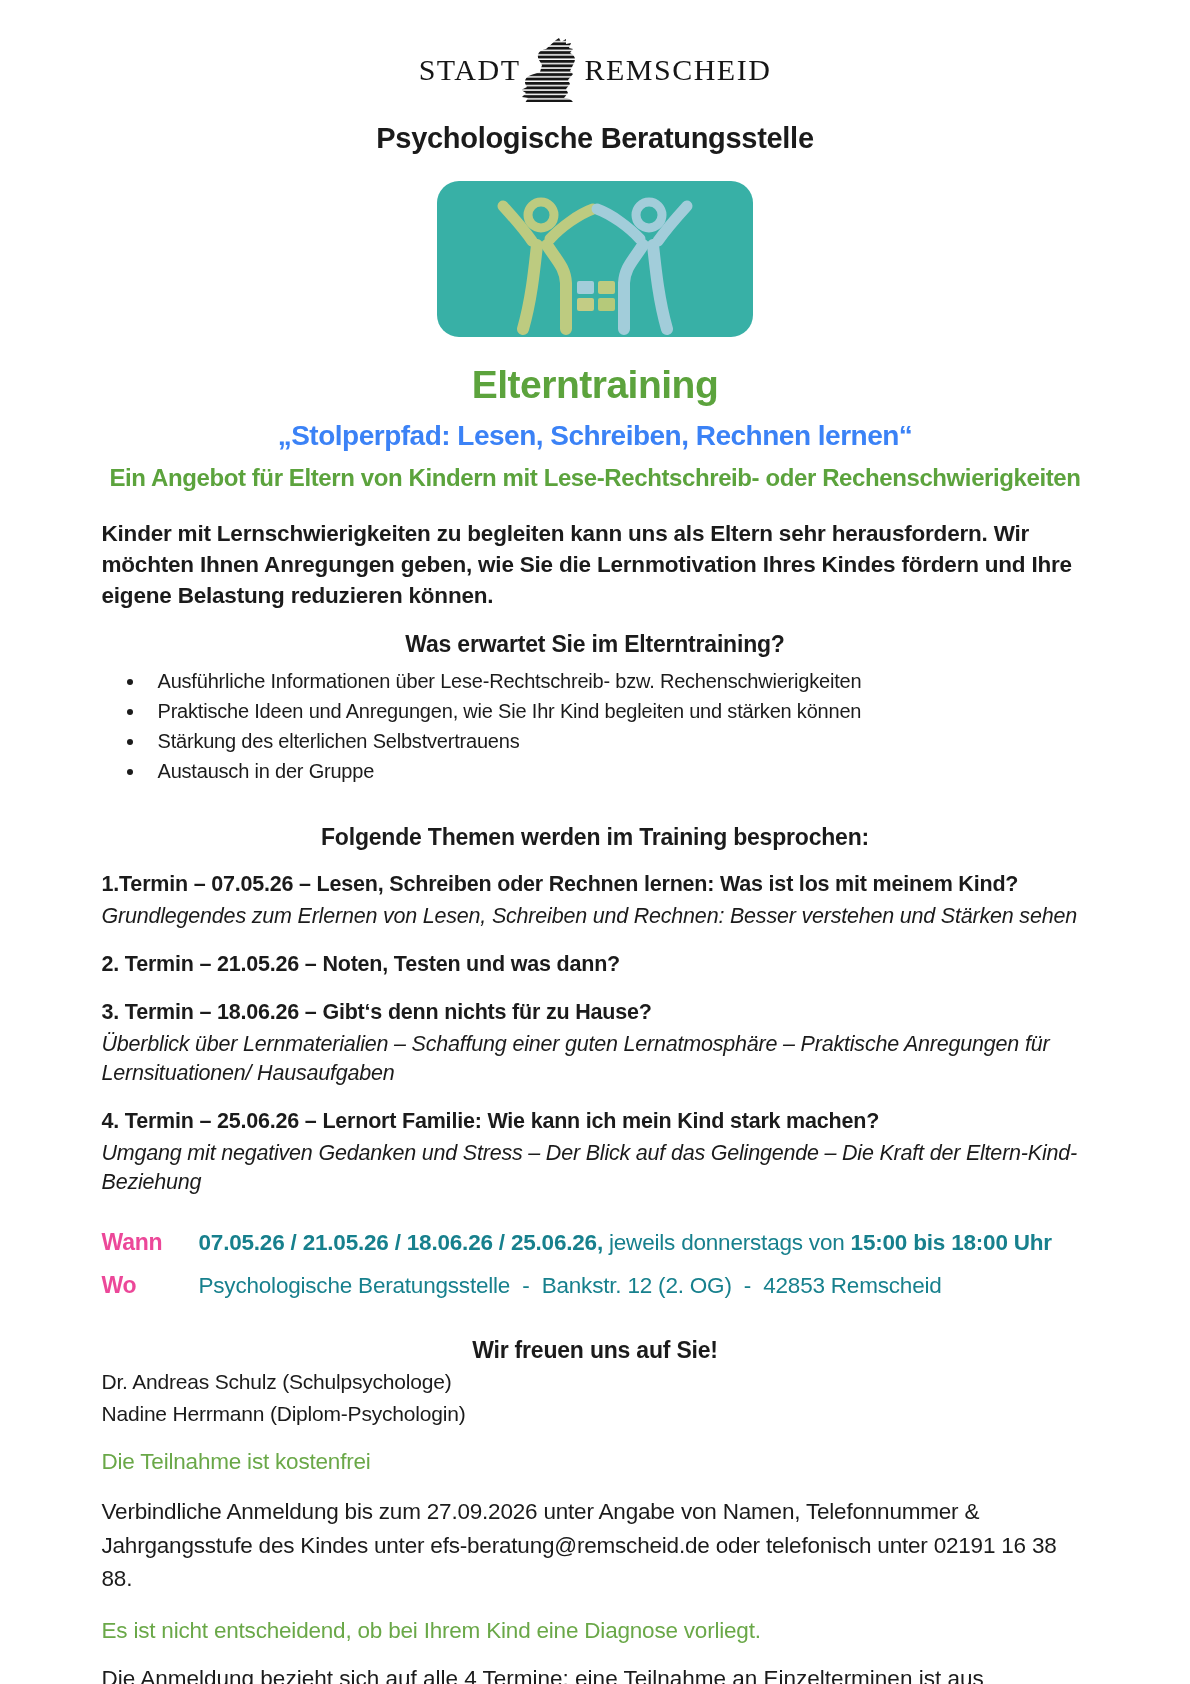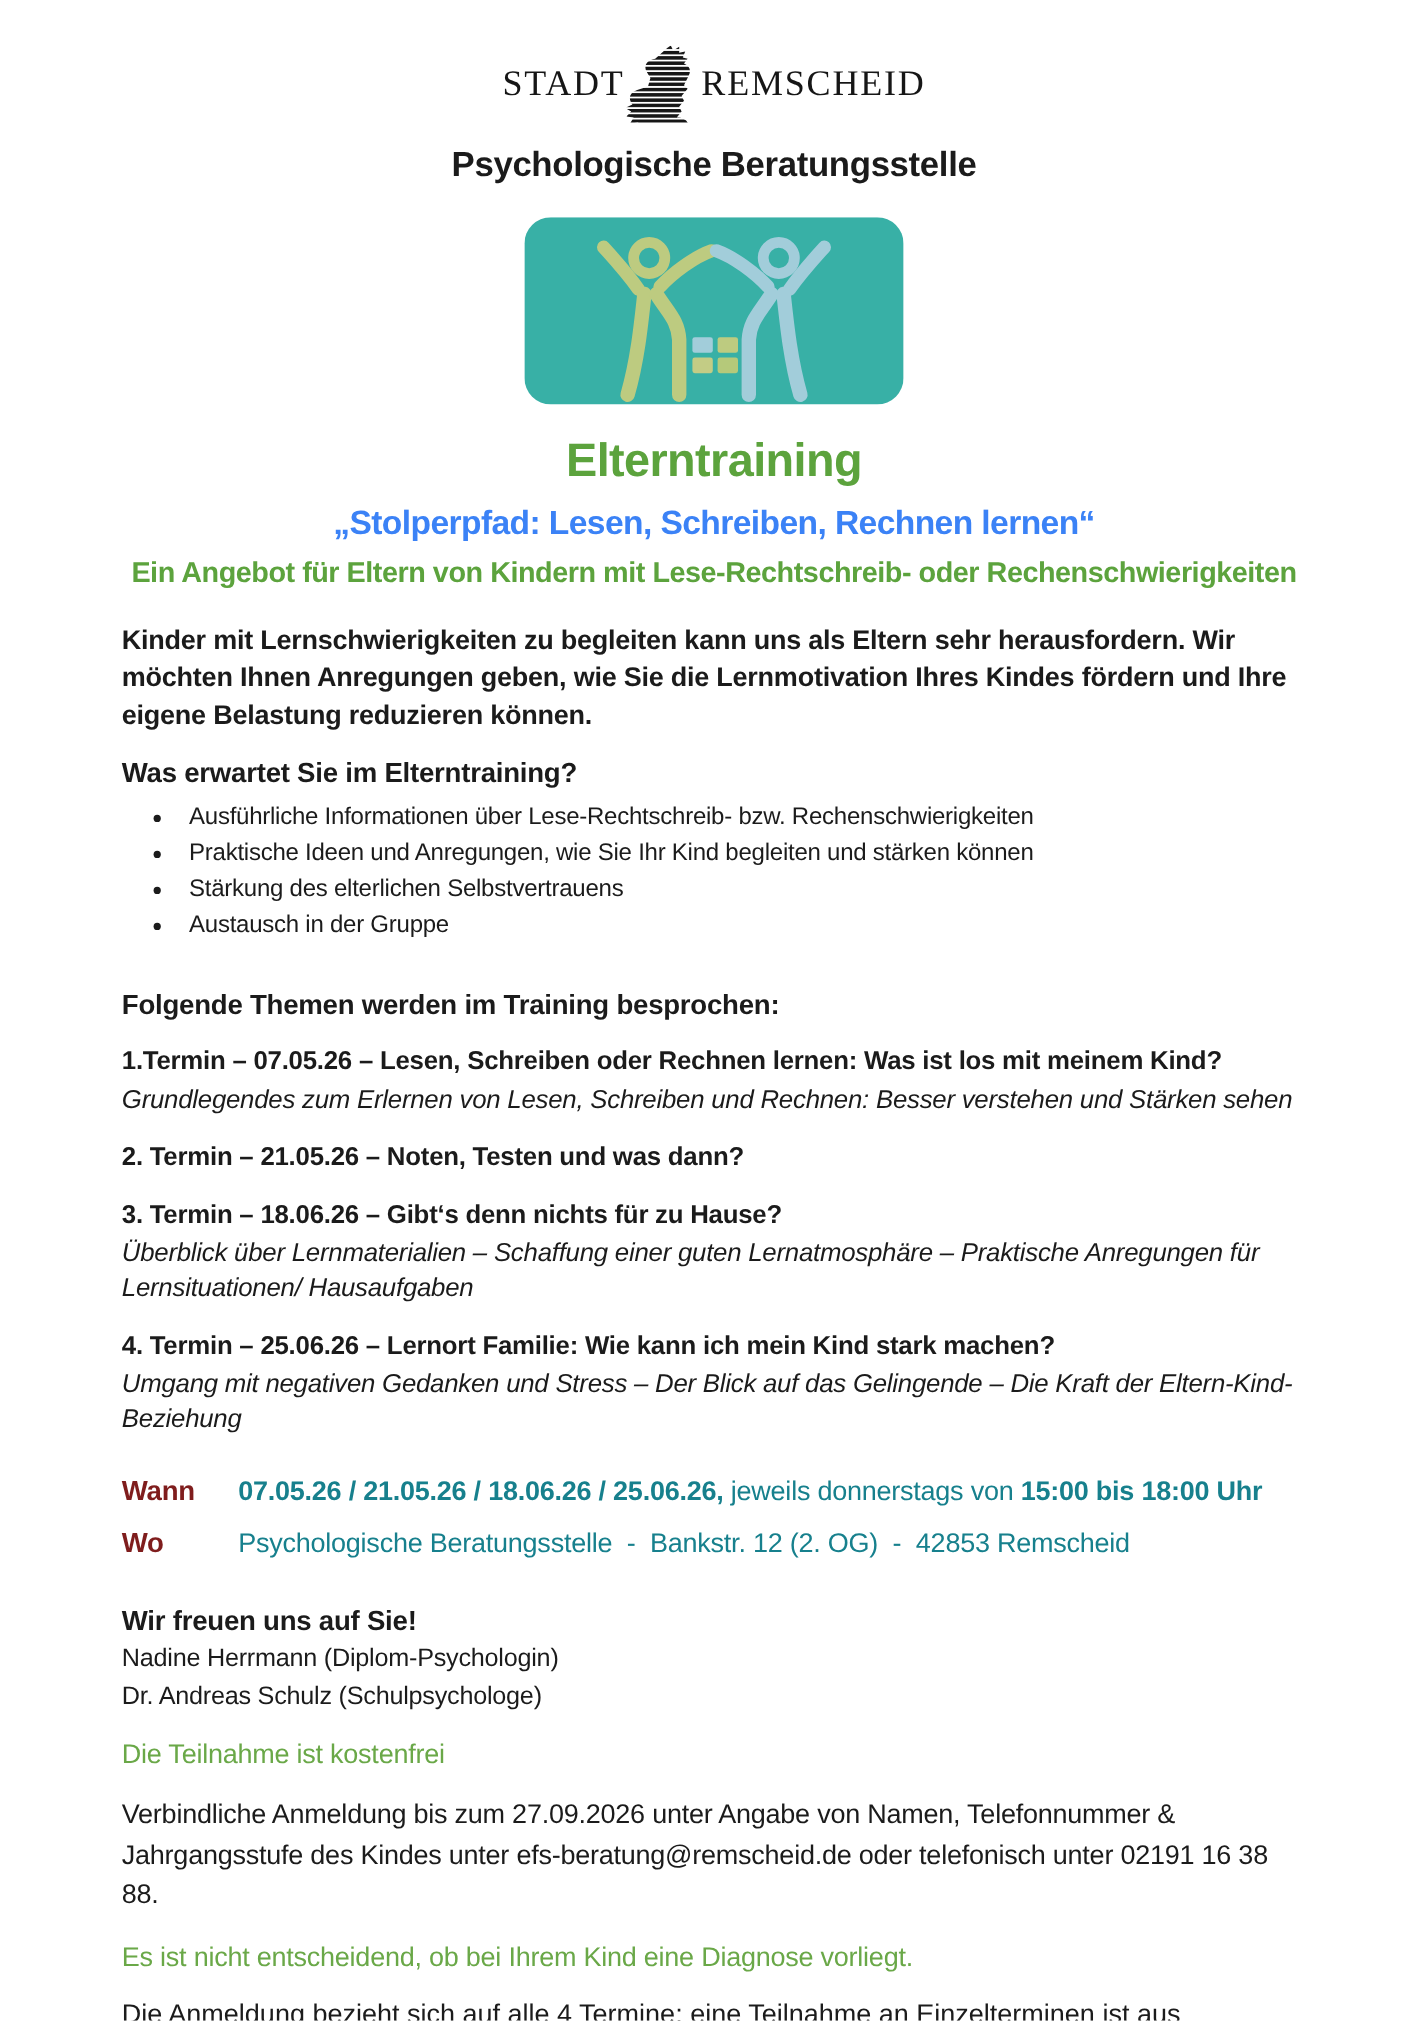--- a/index.html
+++ b/index.html
@@ -14,32 +14,32 @@
     font-family:"Liberation Serif",serif;font-size:30px;letter-spacing:1.5px;color:#161616;}
   .city-logo .lion{width:60px;height:64px;margin:0 2px;flex:0 0 auto;}
   .org-title{text-align:center;font-size:29px;font-weight:bold;margin:20px 0 0 0;letter-spacing:-0.3px;}
   .family-logo{display:block;margin:26px auto 0 auto;width:316px;height:156px;}
   
   .t-main{color:#5ca33d;text-align:center;font-size:39px;font-weight:bold;margin:26px 0 0 0;letter-spacing:-0.5px;}
   .t-sub{color:#3b82f6;text-align:center;font-size:28px;font-weight:bold;margin:13px 0 0 0;letter-spacing:-0.5px;}
   .t-tag{color:#5ca33d;text-align:center;font-size:24px;font-weight:bold;margin:12px 0 0 0;letter-spacing:-0.4px;}
   
   .intro{font-size:22.5px;font-weight:bold;line-height:1.37;margin:27px 0 0 0;}
-  .h-bold{font-size:23px;font-weight:bold;margin:20px 0 0 0;}
+  .h-bold{font-size:23px;font-weight:bold;margin:20px 0 0 0;text-align:center;}
   ul.bullets{margin:8px 0 0 0;padding:0 0 0 44px;}
   ul.bullets li{font-size:20px;line-height:1.5;padding-left:12px;}
   .topics-heading{margin-top:38px;}
   .session{margin-top:20px;}
   .session .s-title{font-size:21.5px;font-weight:bold;line-height:1.3;}
   .session .s-desc{font-size:21.5px;font-style:italic;line-height:1.35;margin-top:3px;}
   
   .schedule{margin-top:32px;}
   .sched-row{display:flex;align-items:baseline;margin-top:0;}
   .sched-row + .sched-row{margin-top:16px;}
-  .sched-label{flex:0 0 97px;color:#7f1d1d;font-size:23px;font-weight:bold;}
+  .sched-label{flex:0 0 97px;color:#ec4899;font-size:23px;font-weight:bold;}
   .sched-value{color:#17808d;font-size:22.5px;}
   .sched-value .bold{font-weight:bold;}
   
   .closing-heading{margin-top:38px;}
   .person{font-size:21px;line-height:1.3;margin:4px 0 0 0;}
   .green-note{color:#6aa848;font-size:22.5px;margin:22px 0 0 0;}
   .reg{font-size:22.5px;line-height:1.5;margin:20px 0 0 0;}
   .reg .bold{font-weight:normal;}
   .final{font-size:22.5px;line-height:1.5;margin:18px 0 0 0;letter-spacing:0;}
   .final .u{text-decoration:underline;}
@@ -128,22 +128,22 @@
       <span class="sched-label">Wann</span>
       <span class="sched-value"><span class="bold">07.05.26 / 21.05.26 / 18.06.26 / 25.06.26,</span><span> jeweils donnerstags von </span><span class="bold">15:00 bis 18:00 Uhr</span></span>
     </div>
     <div class="sched-row">
       <span class="sched-label">Wo</span>
       <span class="sched-value bold">Psychologische Beratungsstelle&nbsp; -&nbsp; Bankstr. 12 (2. OG)&nbsp; -&nbsp; 42853 Remscheid</span>
     </div>
   </div>
 
   <p class="h-bold closing-heading">Wir freuen uns auf Sie!</p>
+  <p class="person">Dr. Andreas Schulz (Schulpsychologe)</p>
   <p class="person">Nadine Herrmann (Diplom-Psychologin)</p>
-  <p class="person">Dr. Andreas Schulz (Schulpsychologe)</p>
   <p class="green-note">Die Teilnahme ist kostenfrei</p>
 
   <p class="reg"><span class="bold">Verbindliche Anmeldung</span><span> bis zum </span><span class="bold">27.09.2026</span><span> unter Angabe von Namen, Telefonnummer &amp; Jahrgangsstufe des Kindes unter </span><span class="bold">efs-beratung@remscheid.de</span><span> oder telefonisch unter </span><span class="bold">02191 16 38 88</span><span>.</span></p>
 
   <p class="green-note">Es ist nicht entscheidend, ob bei Ihrem Kind eine Diagnose vorliegt.</p>
 
   <p class="final"><span>Die Anmeldung bezieht sich auf alle 4 Termine; eine Teilnahme an Einzelterminen ist aus organisatorischen Gründen </span><span class="u">nicht</span><span> möglich.</span></p>
 
 </div>
 

